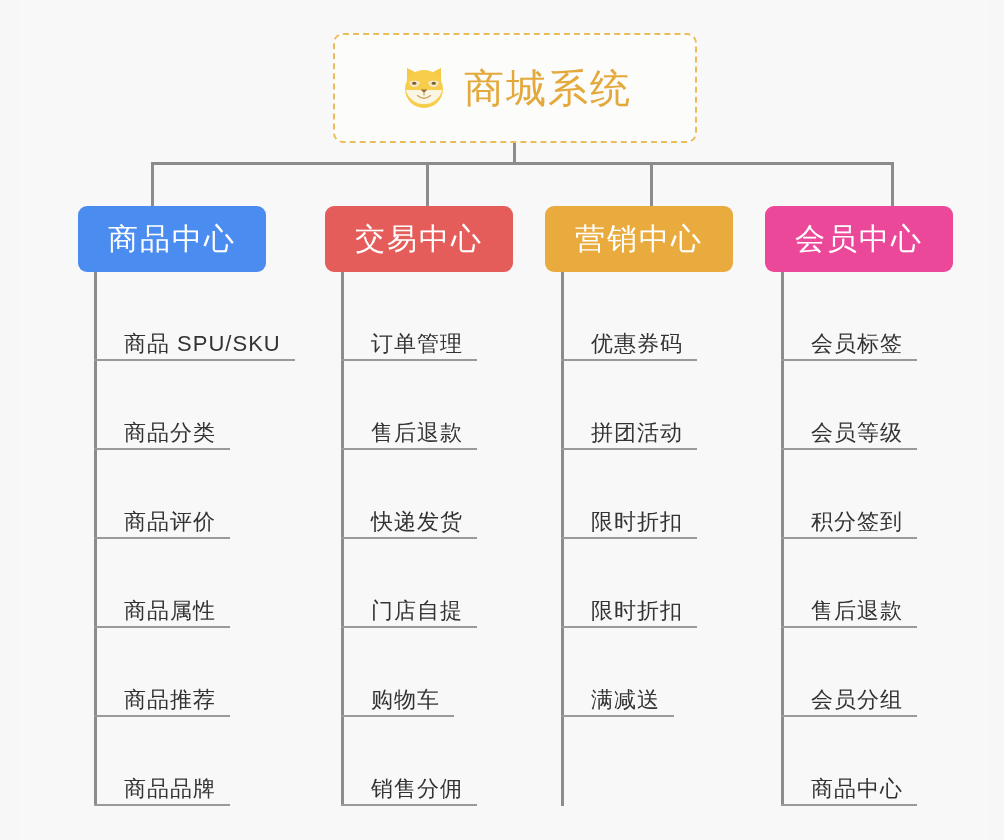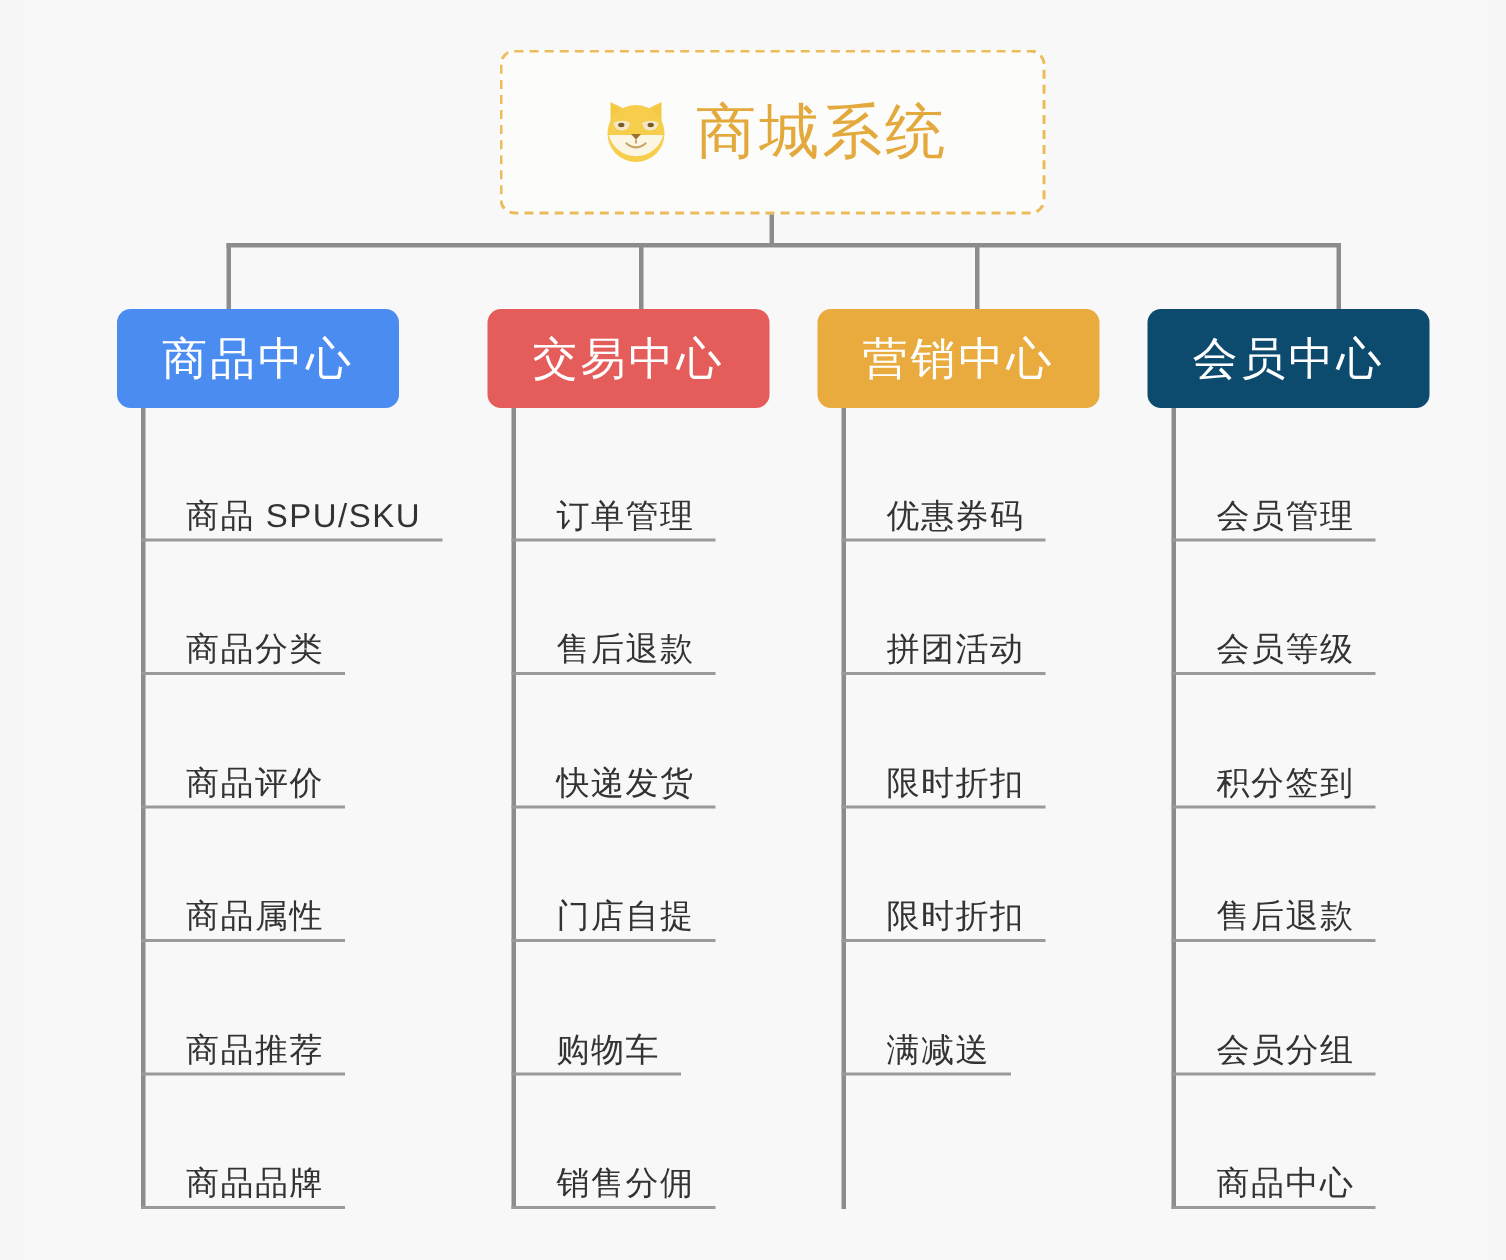--- a/index.html
+++ b/index.html
@@ -248,27 +248,27 @@
         <span class="leaf-rule" style="width: 136px;"></span>
       </div>
       <div class="leaf">
         <span class="leaf-text">满减送</span>
         <span class="leaf-rule" style="width: 113px;"></span>
       </div>
     </div>
   </div>
 
   <div class="category" style="left:745px;">
-    <div class="cat-box" style="background-color: #0c4a6e;">
+    <div class="cat-box" style="background-color: #ec4899;">
       <span>会员中心</span>
     </div>
     <div class="cat-spine" style="height:534px;"></div>
     <div class="leaf-list">
       <div class="leaf">
-        <span class="leaf-text">会员管理</span>
+        <span class="leaf-text">会员标签</span>
         <span class="leaf-rule" style="width: 136px;"></span>
       </div>
       <div class="leaf">
         <span class="leaf-text">会员等级</span>
         <span class="leaf-rule" style="width: 136px;"></span>
       </div>
       <div class="leaf">
         <span class="leaf-text">积分签到</span>
         <span class="leaf-rule" style="width: 136px;"></span>
       </div>

